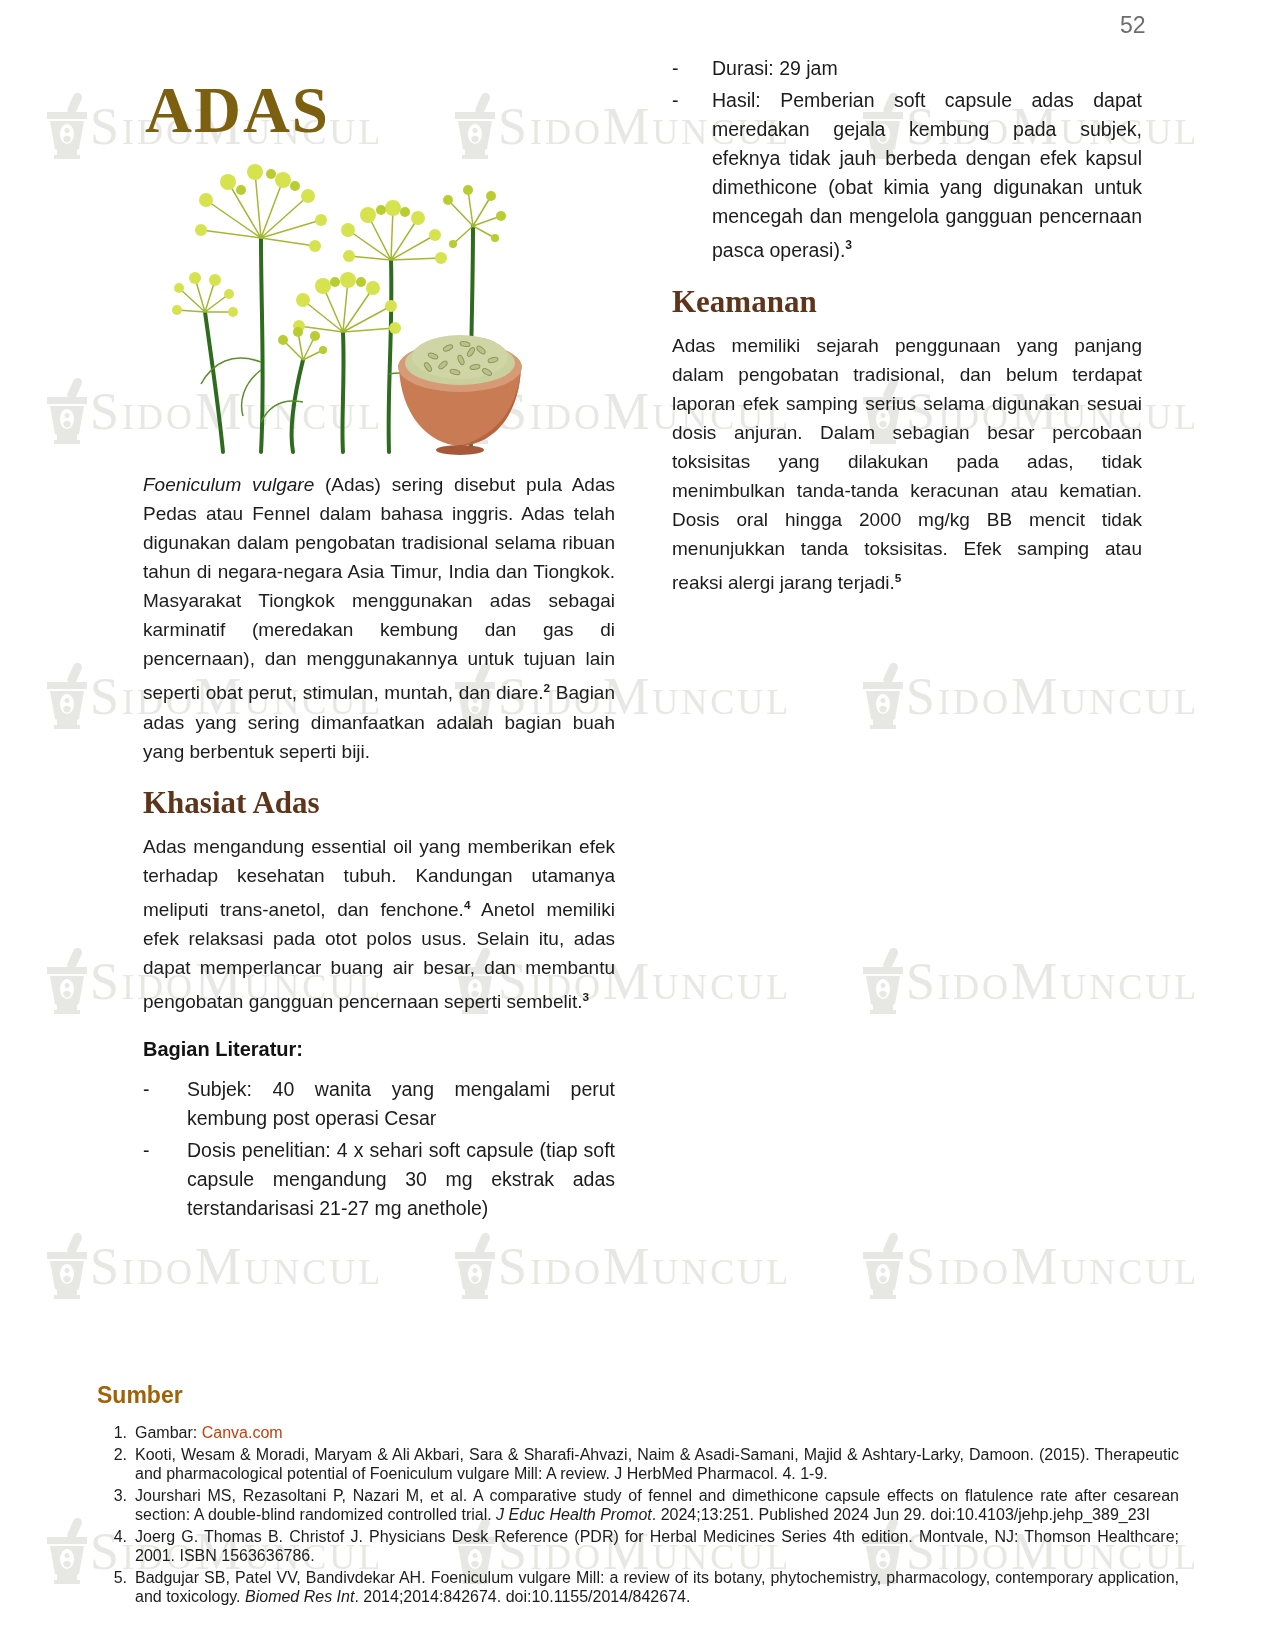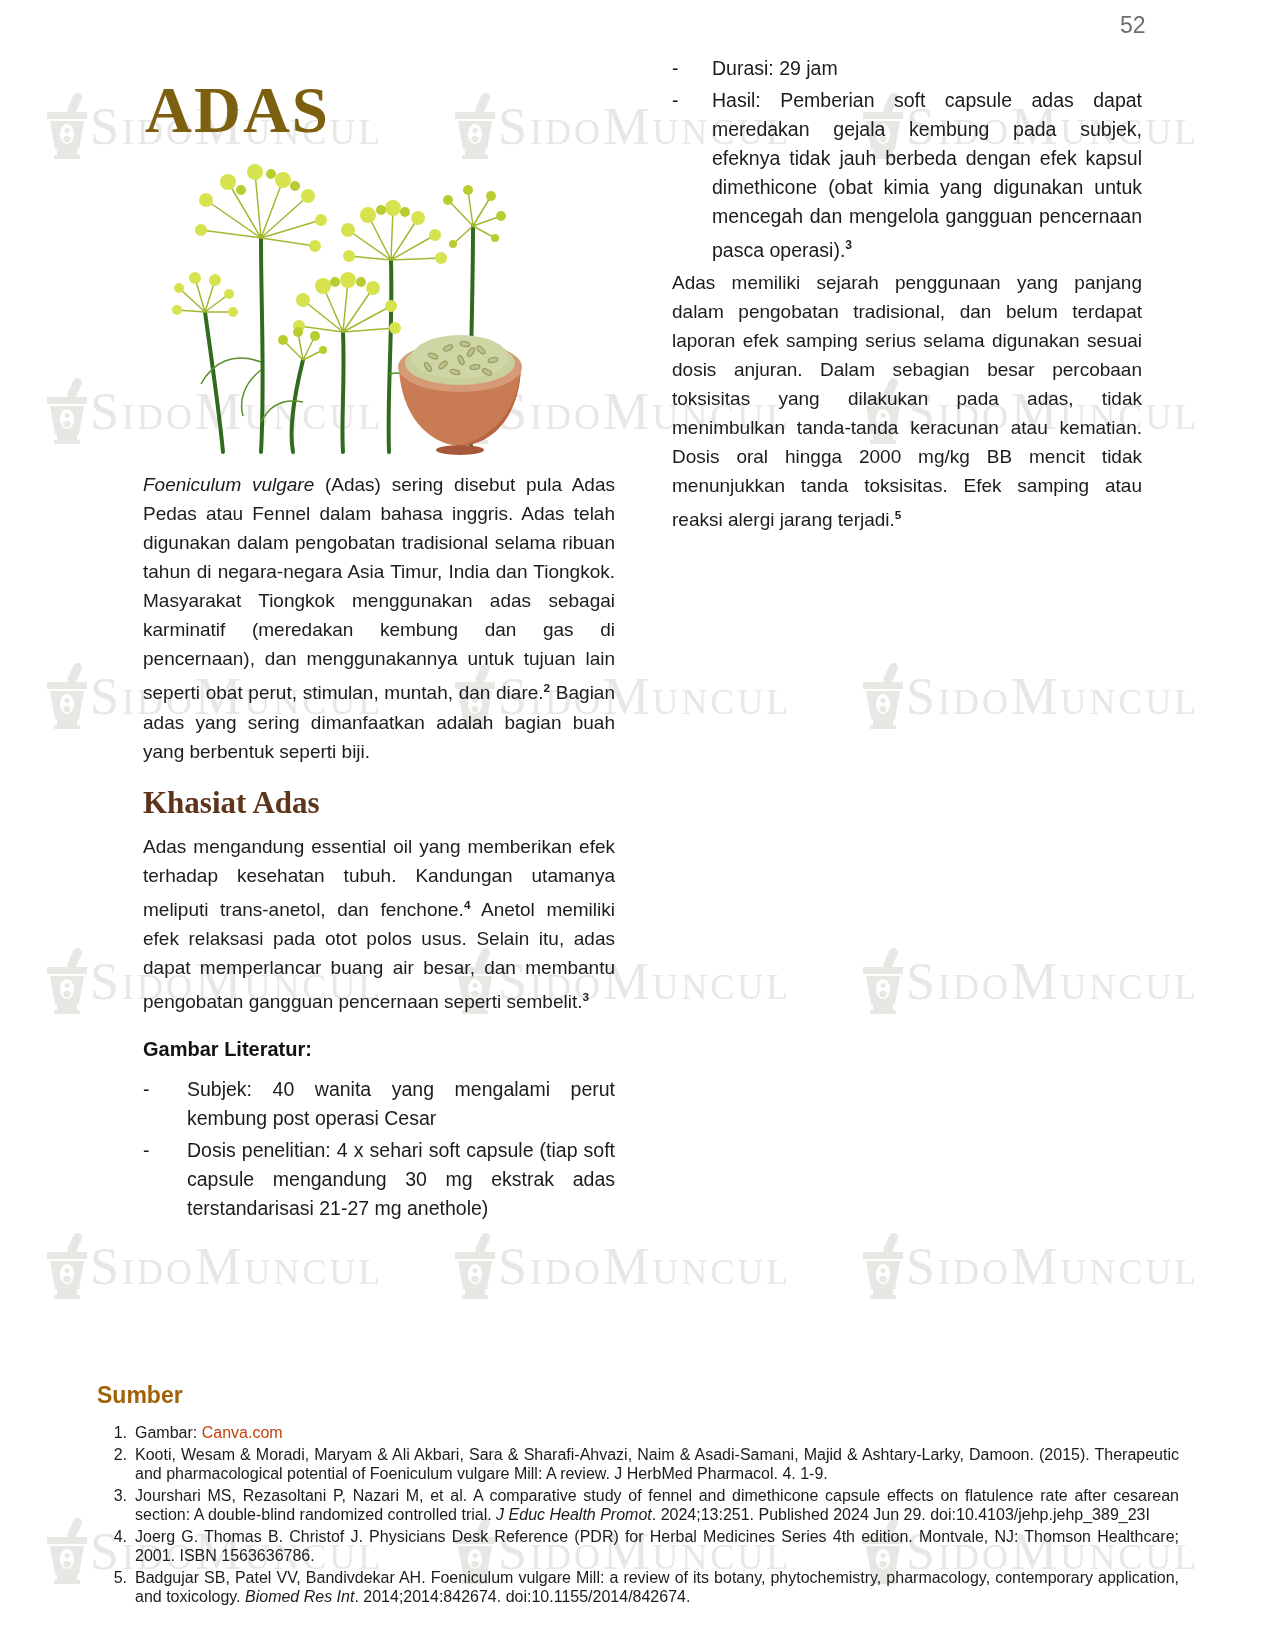--- a/index.html
+++ b/index.html
@@ -436,21 +436,21 @@
             <ellipse cx="328" cy="192" rx="5" ry="2.4" transform="rotate(-55 328 192)"></ellipse>
           </g>
         </g>
       </svg>
 
       <p class="body-p"><i>Foeniculum vulgare</i><span> (Adas) sering disebut pula Adas Pedas atau Fennel dalam bahasa inggris. Adas telah digunakan dalam pengobatan tradisional selama ribuan tahun di negara-negara Asia Timur, India dan Tiongkok. Masyarakat Tiongkok menggunakan adas sebagai karminatif (meredakan kembung dan gas di pencernaan), dan menggunakannya untuk tujuan lain seperti obat perut, stimulan, muntah, dan diare.</span><sup>2</sup><span> Bagian adas yang sering dimanfaatkan adalah bagian buah yang berbentuk seperti biji.</span></p>
 
       <h2 class="section">Khasiat Adas</h2>
       <p class="body-p"><span>Adas mengandung essential oil yang memberikan efek terhadap kesehatan tubuh. Kandungan utamanya meliputi trans-anetol, dan fenchone.</span><sup>4</sup><span> Anetol memiliki efek relaksasi pada otot polos usus. Selain itu, adas dapat memperlancar buang air besar, dan membantu pengobatan gangguan pencernaan seperti sembelit.</span><sup>3</sup></p>
 
-      <h3 class="sub">Gambar Literatur:</h3>
+      <h3 class="sub">Bagian Literatur:</h3>
       <div class="dash-list">
         <div class="dash-item">
           <span class="dash">-</span>
           <span class="txt">Subjek: 40 wanita yang mengalami perut kembung post operasi Cesar</span>
         </div>
         <div class="dash-item">
           <span class="dash">-</span>
           <span class="txt">Dosis penelitian: 4 x sehari soft capsule (tiap soft capsule mengandung 30 mg ekstrak adas terstandarisasi 21-27 mg anethole)</span>
         </div>
       </div>
@@ -461,20 +461,21 @@
         <div class="dash-item">
           <span class="dash">-</span>
           <span class="txt">Durasi: 29 jam</span>
         </div>
         <div class="dash-item">
           <span class="dash">-</span>
           <span class="txt"><span>Hasil: Pemberian soft capsule adas dapat meredakan gejala kembung pada subjek, efeknya tidak jauh berbeda dengan efek kapsul dimethicone (obat kimia yang digunakan untuk mencegah dan mengelola gangguan pencernaan pasca operasi).</span><sup>3</sup></span>
         </div>
       </div>
 
+      <h2 class="section">Keamanan</h2>
       <p class="body-p"><span>Adas memiliki sejarah penggunaan yang panjang dalam pengobatan tradisional, dan belum terdapat laporan efek samping serius selama digunakan sesuai dosis anjuran. Dalam sebagian besar percobaan toksisitas yang dilakukan pada adas, tidak menimbulkan tanda-tanda keracunan atau kematian. Dosis oral hingga 2000 mg/kg BB mencit tidak menunjukkan tanda toksisitas. Efek samping atau reaksi alergi jarang terjadi.</span><sup>5</sup></p>
     </div>
 
     <div class="sumber">
       <h4>Sumber</h4>
       <div class="ref">
         <span class="num">1.</span>
         <span class="rbody"><span>Gambar: </span><span class="ref-link">Canva.com</span></span>
       </div>
       <div class="ref">

